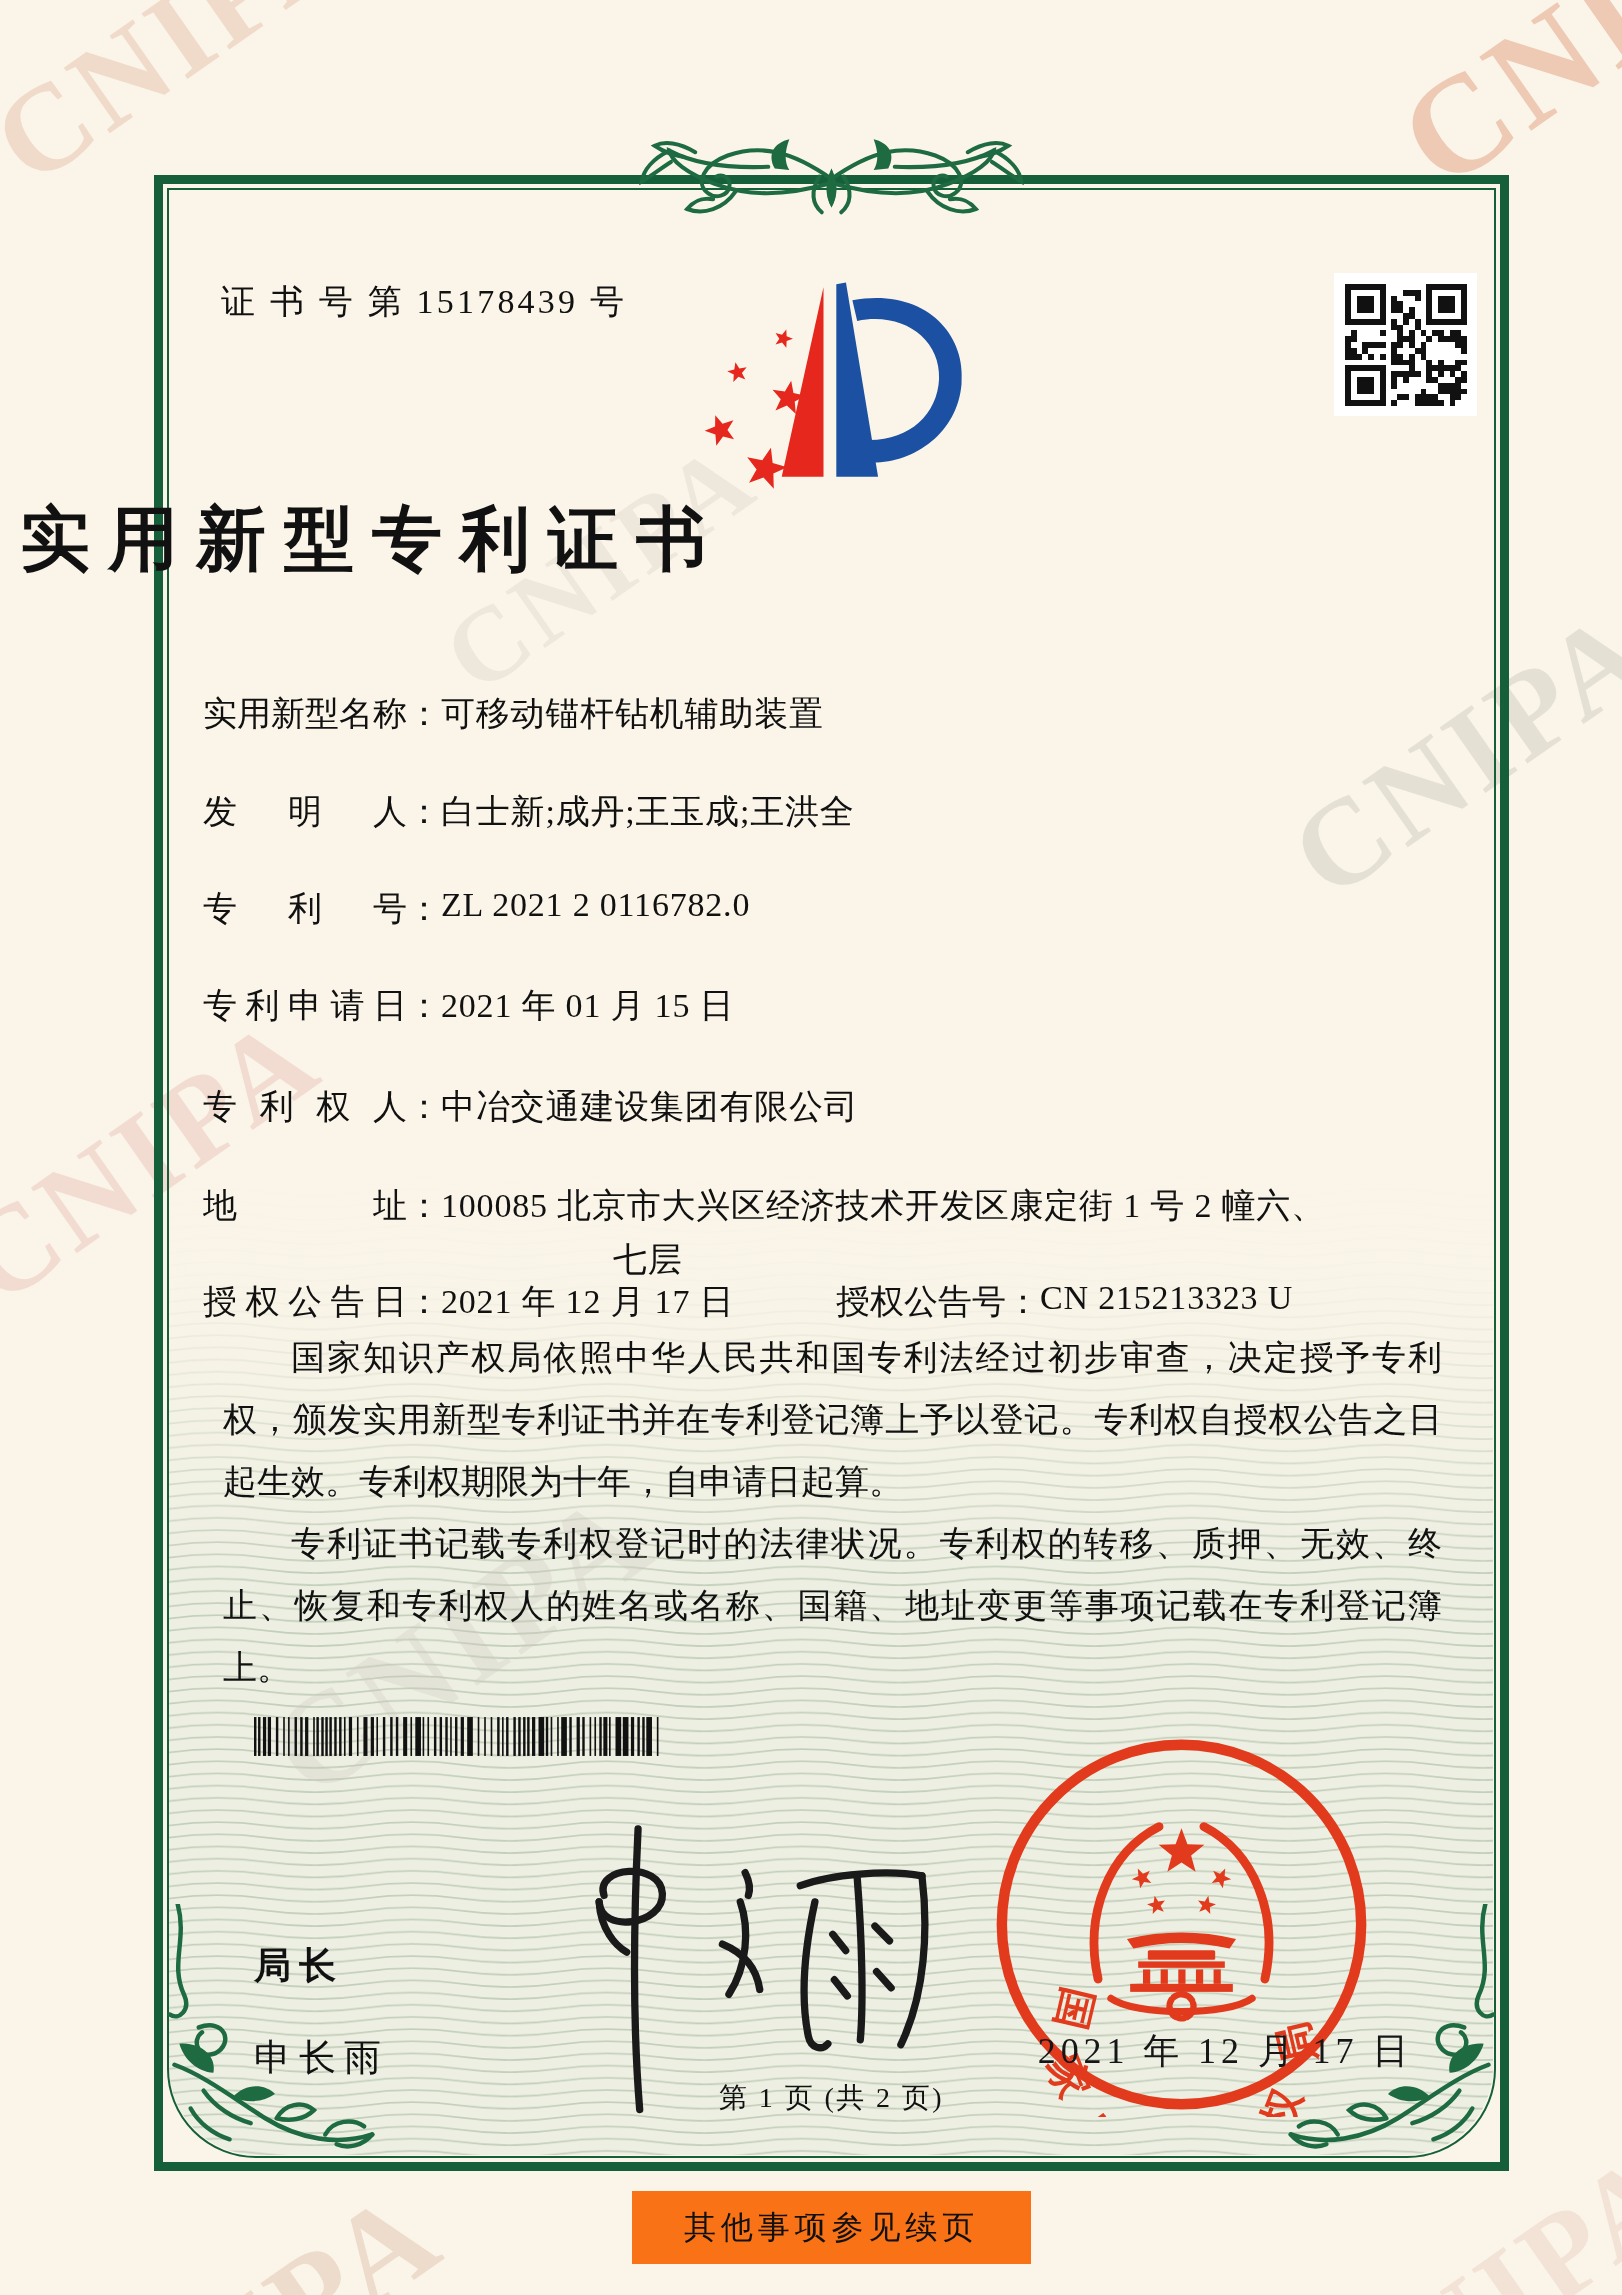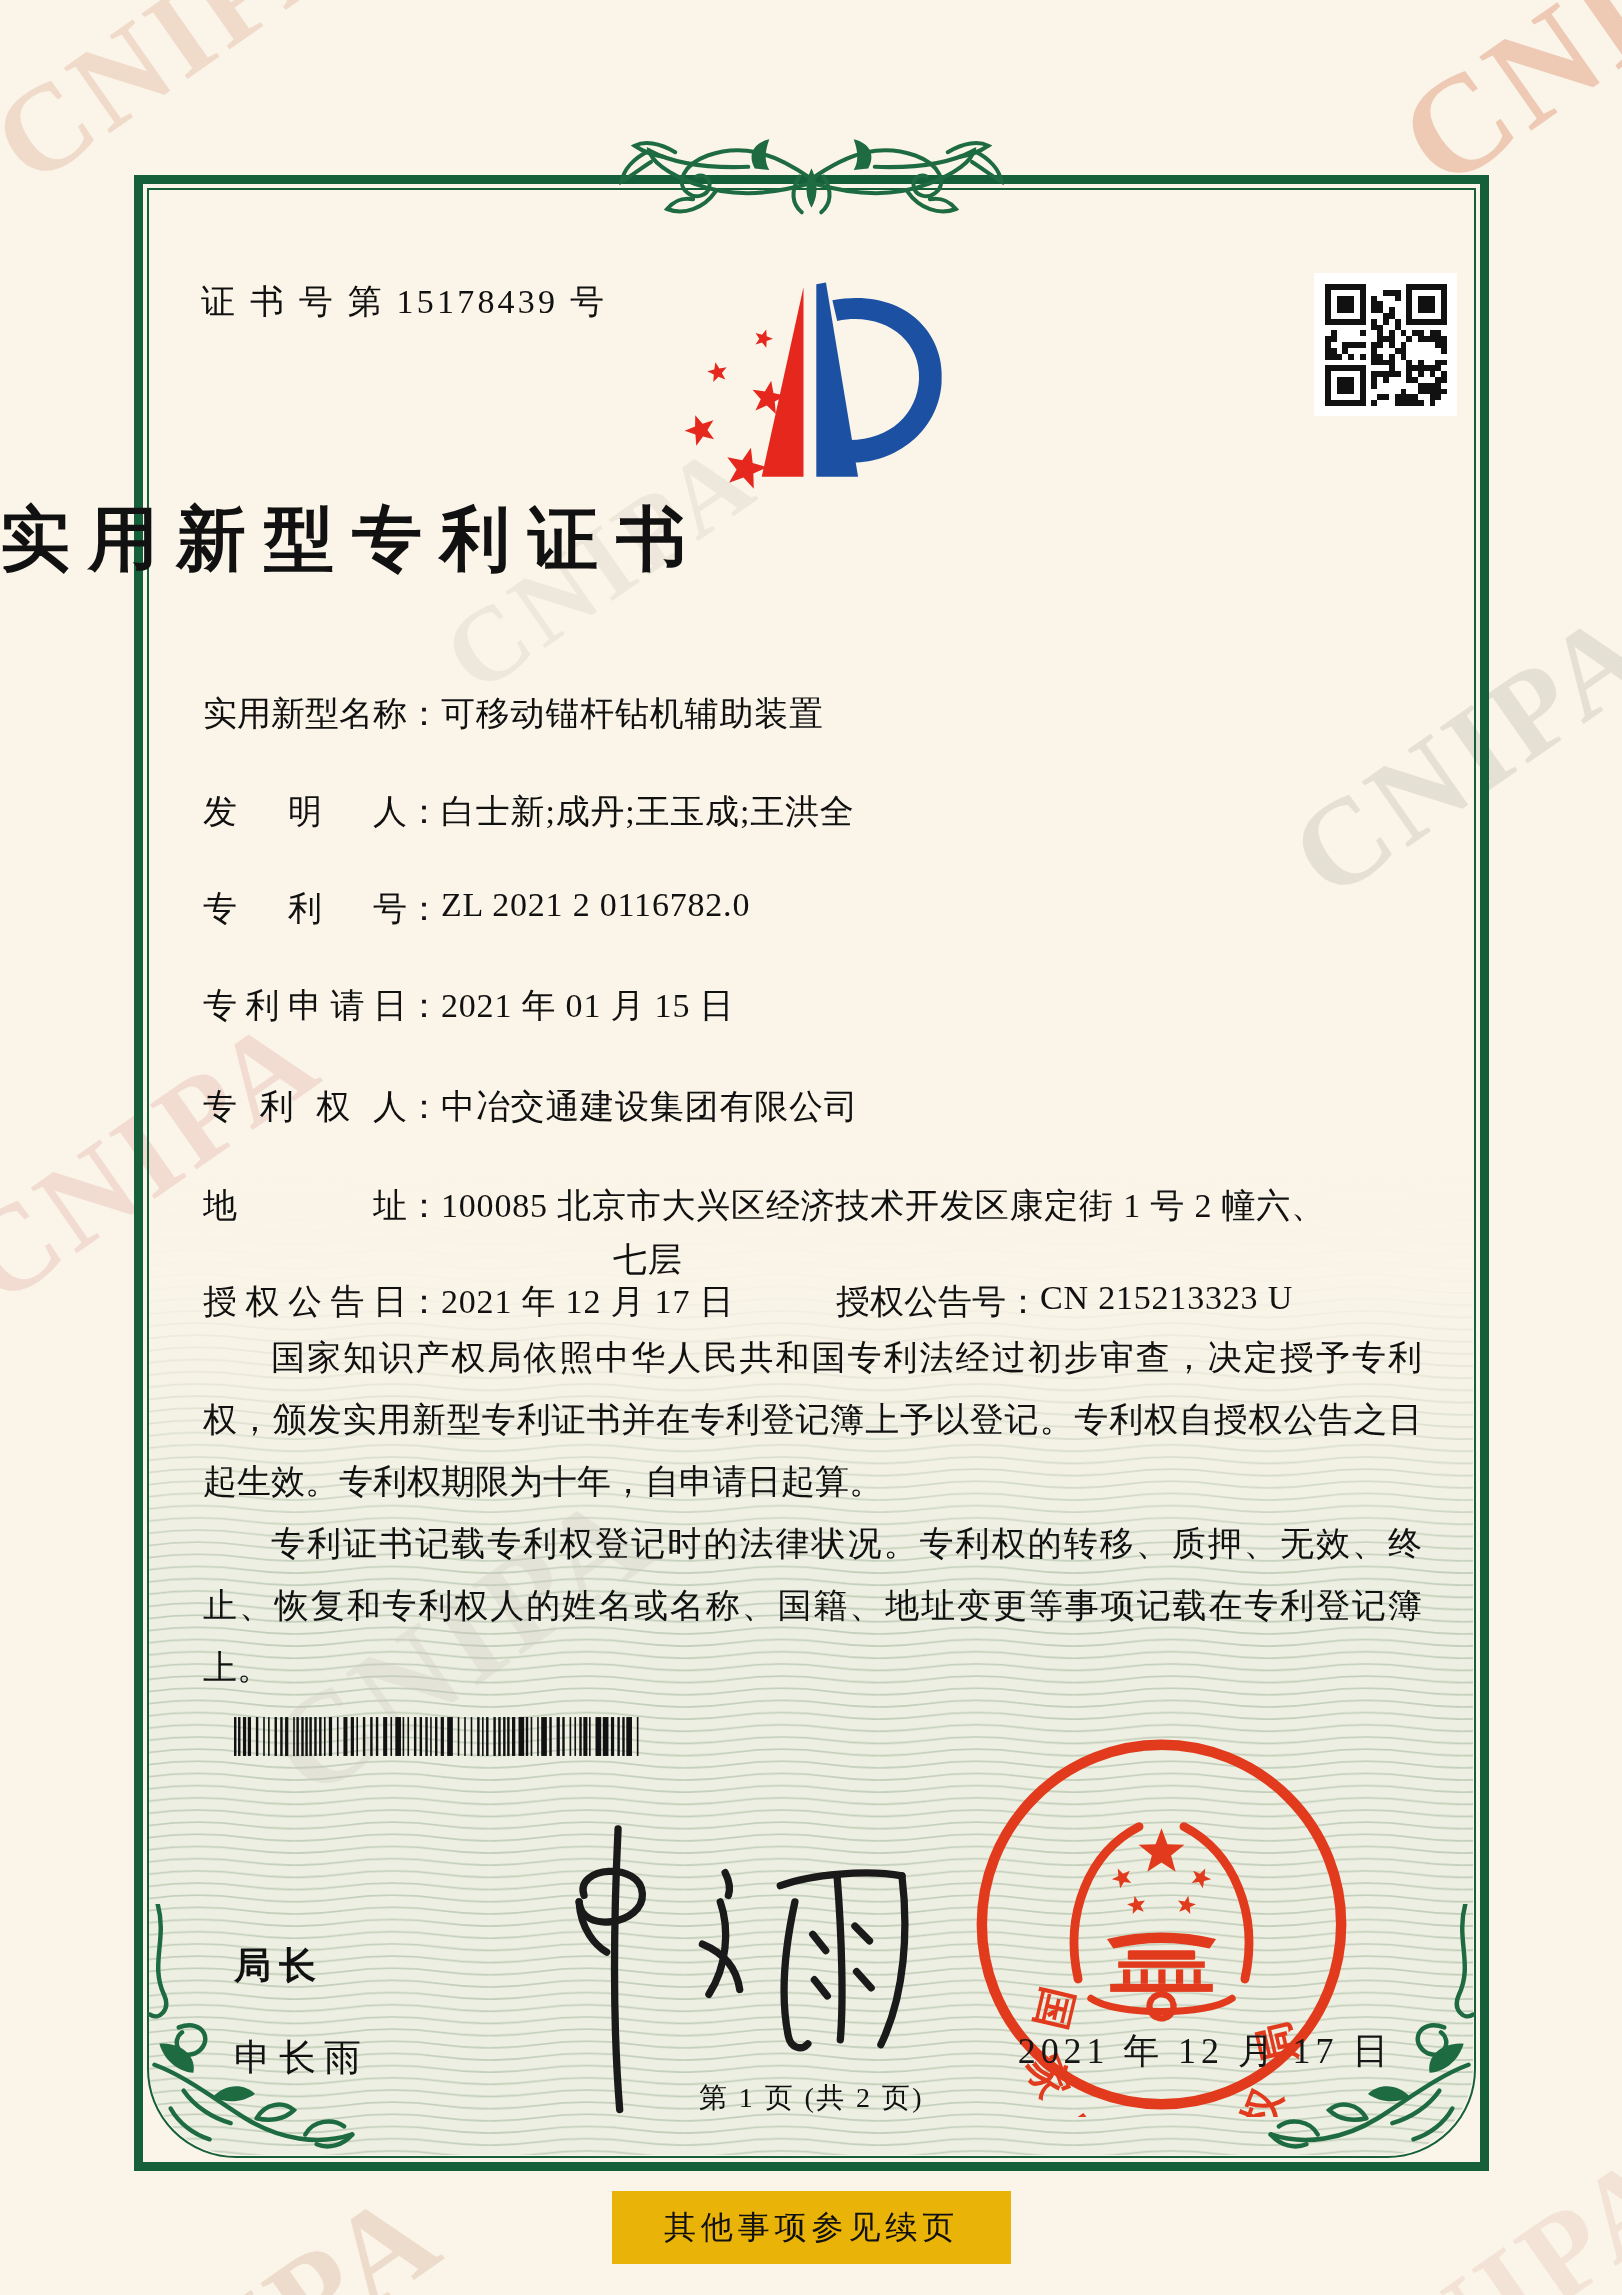--- a/index.html
+++ b/index.html
@@ -14,21 +14,21 @@
     --wave_line:#c3cfba;
   }
   html,body{margin:0;padding:0;}
   body{
     width:1623px;height:2295px;position:relative;overflow:hidden;
     background:var(--paper);
     font-family:"Liberation Serif","DejaVu Serif",serif;
     color:var(--ink);
   }
   #page{position:absolute;inset:0;}
-  .abs{position:absolute;}
+  .abs{position:absolute;margin-left:20px;}
   
   .wm{position:absolute;font-weight:bold;letter-spacing:4.9px;
       transform:rotate(-35deg);transform-origin:left top;
       font-family:"Liberation Serif","DejaVu Serif",serif;
       pointer-events:none;z-index:2;white-space:nowrap;}
   .wm1{left:-32px;top:97px;font-size:122px;color:rgba(231,196,176,.55);}
   .wm2{left:1371px;top:89px;font-size:138px;color:rgba(228,166,138,.55);}
   .wm3{left:1266px;top:811px;font-size:122px;color:rgba(190,185,175,.35);}
   .wm4{left:-65px;top:1217px;font-size:122px;color:rgba(233,196,186,.5);}
   .wm5{left:243px;top:1704px;font-size:130px;color:rgba(205,200,188,.30);}
@@ -74,21 +74,21 @@
   .barcode{left:234px;top:1717px;width:415px;height:39px;z-index:5;}
   .signer-title{left:234px;top:1941px;font-size:37px;letter-spacing:8px;z-index:5;font-weight:bold;}
   .signer-name{left:234px;top:2033px;font-size:37px;letter-spacing:8px;z-index:5;font-family:Liberation Serif, serif;}
   .signature{left:527px;top:1824px;width:406px;height:292px;z-index:6;}
   .seal{left:969px;top:1732px;width:385px;height:385px;z-index:6;}
   .seal-date{left:962px;top:2027px;width:487px;text-align:center;
       font-size:36px;letter-spacing:4.9px;z-index:7;color:#161616;}
   .page-info{left:0;top:2079px;width:1623px;text-align:center;
       font-size:28px;letter-spacing:2.4px;z-index:5;}
   .continuation{left:0;top:2191px;width:1623px;text-align:center;z-index:5;}
-  .continuation span{display:inline-block;background:#eab308;
+  .continuation span{display:inline-block;background:#f97316;
       font-size:32px;letter-spacing:4.9px;padding:14.6px 52px;}
   svg{display:block;}
 </style>
 </head>
 <body>
 
 <div id="page">
 
   <span class="wm wm1">CNIPA</span>
   <span class="wm wm2">CNIPA</span>

